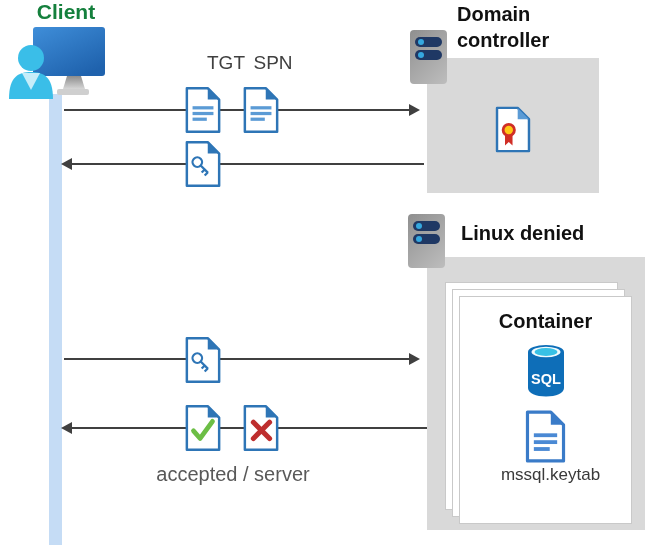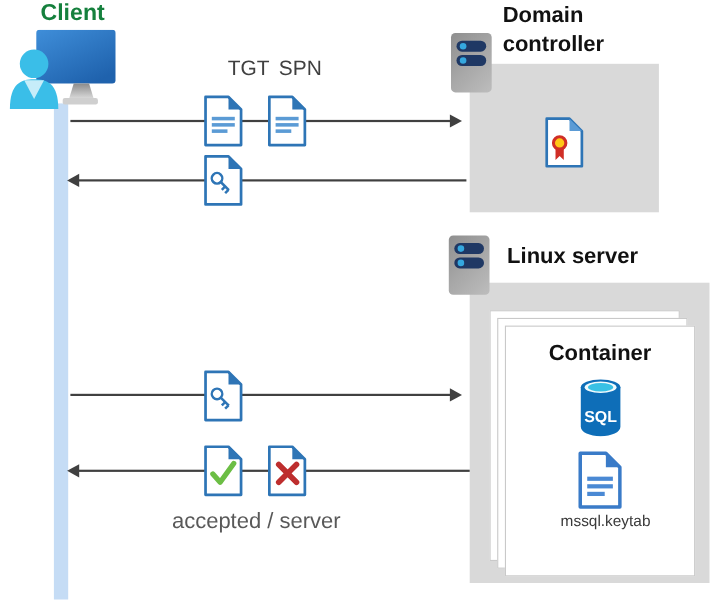--- a/index.html
+++ b/index.html
@@ -5,21 +5,21 @@
   html,body{margin:0;padding:0;background:#ffffff;}
   body{font-family:"Liberation Sans", sans-serif;}
   #canvas{position:relative;width:660px;height:558px;background:#fff;overflow:hidden;}
   .abs{position:absolute;}
 
   
   .title{font-weight:bold;color:#111;font-size:20px;line-height:1.3;}
   .client-title{font-weight:bold;color:#15803d;font-size:21px;text-align:center;}
   .doc-label{font-size:19px;color:#404040;text-align:center;}
   .result-label{font-size:20px;color:#595959;text-align:center;}
-  .keytab-label{font-size:14px;color:#3a3a3a;text-align:center;margin-left:10px;}
+  .keytab-label{font-size:17px;color:#3a3a3a;text-align:center;margin-left:10px;}
 
   
   .zone{background:#d9d9d9;z-index:1;}
 
   
   .server{width:37px;height:54px;border-radius:4px;
     background:linear-gradient(135deg,#8f8f8f 0%,#a9a9a9 55%,#bdbdbd 100%);z-index:3;}
   .server .bar{position:absolute;left:5px;width:27px;height:10px;border-radius:5px;background:#1f3864;}
   .server .bar.b1{top:7px;} .server .bar.b2{top:20px;}
   .server .dot{position:absolute;left:3px;top:2px;width:6px;height:6px;border-radius:50%;background:#35a8df;}
@@ -162,21 +162,21 @@
 
   <div class="abs server" style="left:408px;top:214px;">
     <div class="bar b1">
         <div class="dot"></div>
       </div>
     <div class="bar b2">
         <div class="dot"></div>
       </div>
   </div>
 
-  <div class="abs title" style="left:461px;top:220px;width:180px;z-index:3;">Linux server</div>
+  <div class="abs title" style="left:461px;top:220px;width:180px;z-index:3;">Linux denied</div>
 
   <div class="abs card card-back1" style="left:445px;top:282px;"></div>
   <div class="abs card card-back2" style="left:452px;top:289px;"></div>
 
   <div class="abs card card-front" style="left:459px;top:296px;">
     <div class="c-title">Container</div>
 
     <svg style="margin-top:10px;" width="40" height="54" viewBox="0 0 40 54">
       <path d="M2 9 V45 C2 50 10 53.5 20 53.5 C30 53.5 38 50 38 45 V9 Z" fill="#0e6eb8"></path>
       <ellipse cx="20" cy="9" rx="18" ry="7" fill="#0e6eb8"></ellipse>

